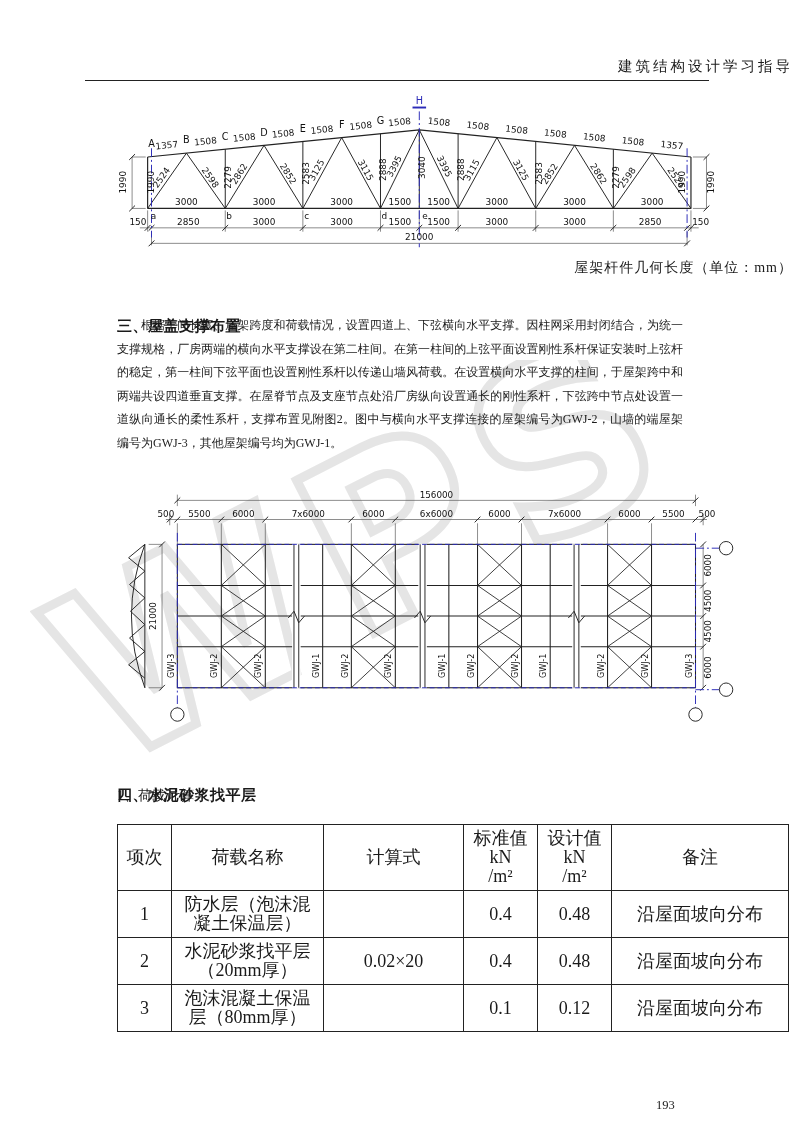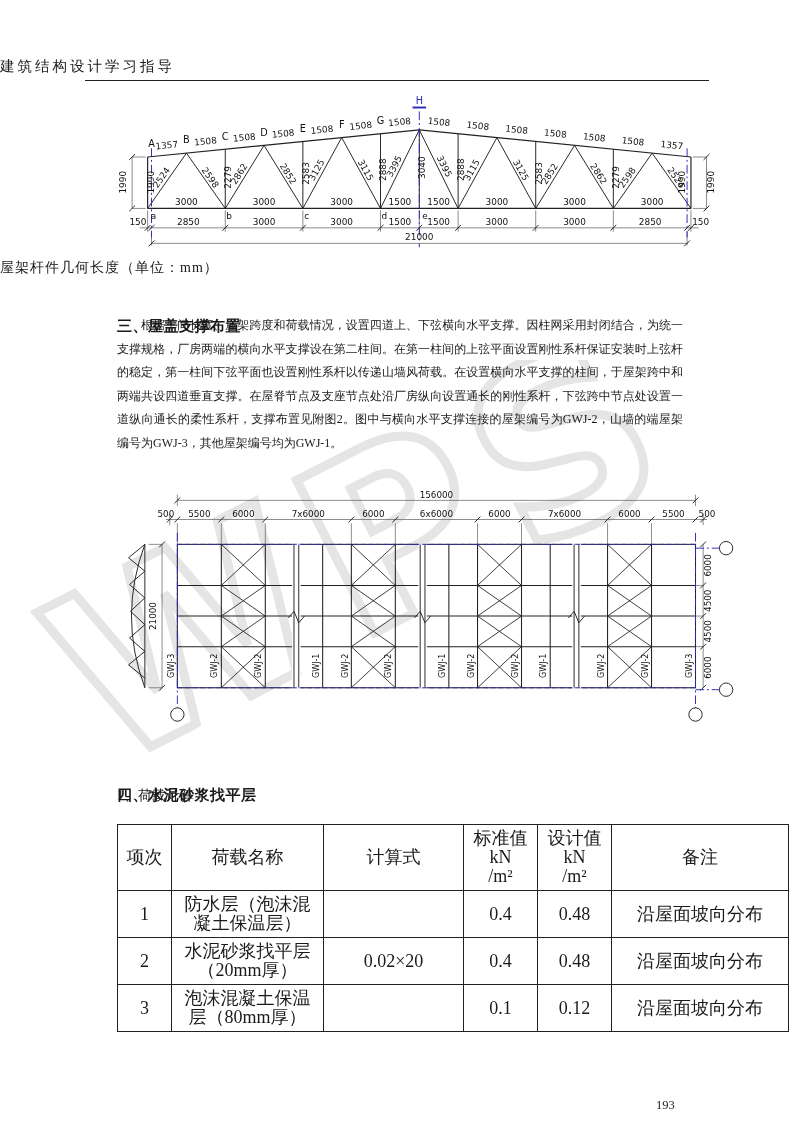--- a/index.html
+++ b/index.html
@@ -1,21 +1,21 @@
 <!DOCTYPE html>
 <html><head>
 <meta charset="utf-8">
 <style>
   html,body{margin:0;padding:0;background:#fff;}
   .page{position:relative;width:793px;height:1122px;background:#fff;overflow:hidden;
         font-family:"Liberation Serif","DejaVu Serif",serif;color:#1a1a1a;}
-  .hdr{position:absolute;top:57px;left:0;right:0;text-align:left;font-size:14.5px;letter-spacing:3px;}
+  .hdr{position:absolute;top:57px;left:0;right:0;text-align:right;font-size:14.5px;letter-spacing:3px;}
   .hdr-line{position:absolute;top:80px;left:85px;width:624px;border-top:1.3px solid #222;height:0;}
   .fig{position:absolute;}
-  .cap{position:absolute;left:0;right:0;text-align:left;font-size:14px;letter-spacing:1px;}
+  .cap{position:absolute;left:0;right:0;text-align:right;font-size:14px;letter-spacing:1px;}
   .h-sec{position:absolute;left:117px;font-size:15px;font-weight:bold;letter-spacing:0.5px;margin-top:24px;}
   .para{position:absolute;top:314px;left:117px;width:566px;font-size:12px;line-height:23.6px;
         text-align:justify;text-indent:2em;}
   .sub{position:absolute;top:787px;left:117px;font-size:14px;}
   .ttl{position:absolute;top:805px;left:0;right:0;text-align:center;font-size:14px;}
   table.load{position:absolute;top:824px;left:117px;border-collapse:collapse;font-size:18px;}
   table.load th,table.load td{border:1px solid #222;text-align:center;vertical-align:middle;
         padding:4px 4px;font-weight:normal;white-space:pre-line;line-height:19px;}
   .pageno{position:absolute;top:1066px;left:656px;font-size:12.5px;font-family:Liberation Serif, serif;margin-top:32px;}
   svg text{font-family:"DejaVu Sans",sans-serif;fill:#111;text-anchor:middle;}

